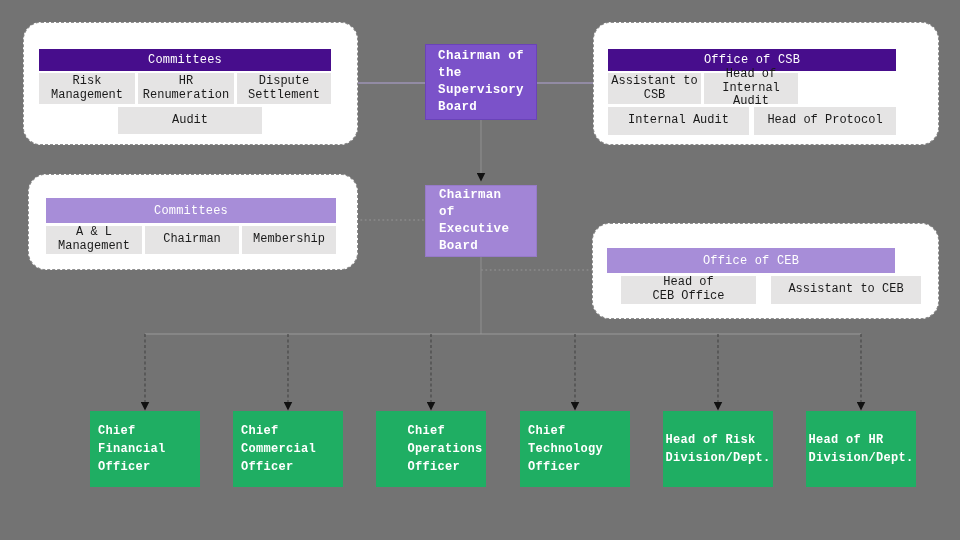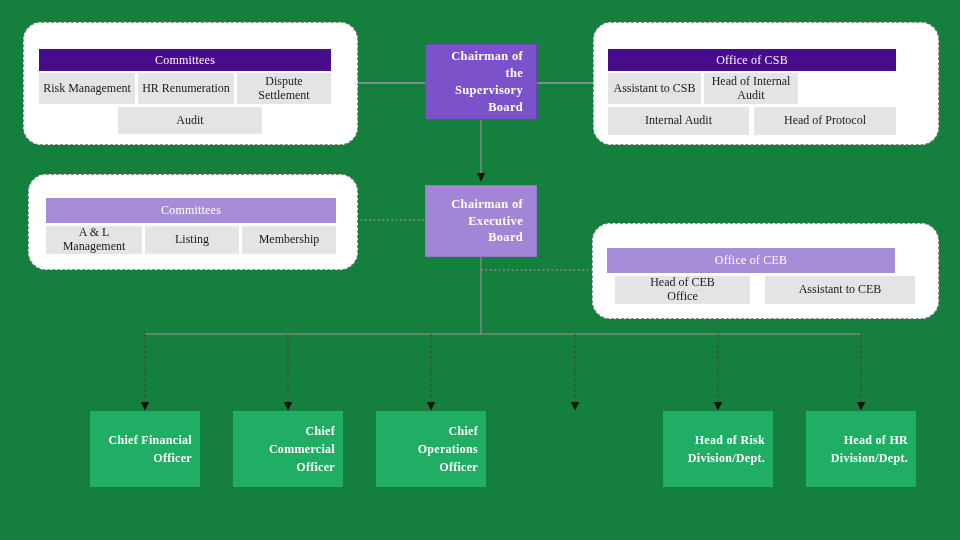--- a/index.html
+++ b/index.html
@@ -1,29 +1,29 @@
 <!DOCTYPE html>
 <html><head>
 <meta charset="utf-8">
 <style>
   html,body{margin:0;padding:0;background:#fff;}
-  .stage{position:relative;width:960px;height:540px;background:#15803d;
-         font-family:Liberation Serif, serif;overflow:hidden;}
+  .stage{position:relative;width:960px;height:540px;background:#737373;
+         font-family:Liberation Mono, monospace;overflow:hidden;}
   svg.wires{position:absolute;left:0;top:0;z-index:0;}
   .panel{position:absolute;border:1.5px dashed #8f8f8f;border-radius:18px;background:#fff;z-index:1;}
   .phdr{position:absolute;display:flex;align-items:center;justify-content:center;
         color:#fff;font-size:12px;letter-spacing:.2px;}
   .phdr.dark{background:#470d8c;}
   .phdr.lite{background:#a78dd8;}
   .prow{position:absolute;display:flex;gap:3px;}
   .cell{background:#e5e4e4;display:flex;align-items:center;justify-content:center;
         text-align:center;font-size:12px;color:#1a1a1a;line-height:1.15;padding:1px 2px;box-sizing:border-box;}
   .cell .narrow{display:inline-block;max-width:74px;}
   .node{position:absolute;display:flex;align-items:center;justify-content:center;
-        text-align:right;color:#fff;font-weight:bold;z-index:1;box-sizing:border-box;}
+        text-align:left;color:#fff;font-weight:bold;z-index:1;box-sizing:border-box;}
   .node.purple{background:#7b52c9;border:1px solid #6a43b8;font-size:12.5px;line-height:1.35;
         letter-spacing:.3px;padding:0 13px;}
   .node.lilac{background:#a285d6;border:1px solid #967ac8;font-size:12.5px;line-height:1.35;
         letter-spacing:.3px;padding:0 13px;}
   .node.green{background:#1fae63;font-size:12px;line-height:1.5;letter-spacing:.3px;
         padding:0 8px;width:110px;height:76px;top:411px;}
 </style>
 </head>
 <body>
 
@@ -83,36 +83,37 @@
       <div class="cell" style="width:142px;height:28px;">Head of Protocol</div>
     </div>
   </div>
 
   <div class="node purple" style="left:425px;top:44px;width:112px;height:76px;">Chairman of the Supervisory Board</div>
 
   <div class="panel" style="left:28px;top:174px;width:328px;height:94px;">
     <div class="phdr lite" style="left:17px;top:23px;width:290px;height:25px;">Committees</div>
     <div class="prow" style="left:17px;top:51px;">
       <div class="cell" style="width:96px;height:28px;">A &amp; L Management</div>
-      <div class="cell" style="width:94px;height:28px;">Listing</div>
+      <div class="cell" style="width:94px;height:28px;">Chairman</div>
       <div class="cell" style="width:94px;height:28px;">Membership</div>
     </div>
   </div>
 
   <div class="node lilac" style="left:425px;top:185px;width:112px;height:72px;">Chairman of Executive Board</div>
 
   <div class="panel" style="left:592px;top:223px;width:345px;height:94px;">
     <div class="phdr lite" style="left:14px;top:24px;width:288px;height:25px;">Office of CEB</div>
-    <div class="prow" style="left:22px;top:52px;gap:15px;">
+    <div class="prow" style="left:28px;top:52px;gap:15px;">
       <div class="cell" style="width:135px;height:28px;">
         <span class="narrow">Head of CEB Office</span>
       </div>
       <div class="cell" style="width:150px;height:28px;">Assistant to CEB</div>
     </div>
   </div>
 
   <div class="node green" style="left:90px;">Chief Financial Officer</div>
   <div class="node green" style="left:233px;">Chief Commercial Officer</div>
   <div class="node green" style="left:376px;padding-left:36px;">Chief Operations Officer</div>
+  <div class="node green" style="left:520px;">Chief Technology Officer</div>
   <div class="node green" style="left:663px;">Head of Risk Division/Dept.</div>
   <div class="node green" style="left:806px;">Head of HR Division/Dept.</div>
 
 </div>
 
 </body></html>

